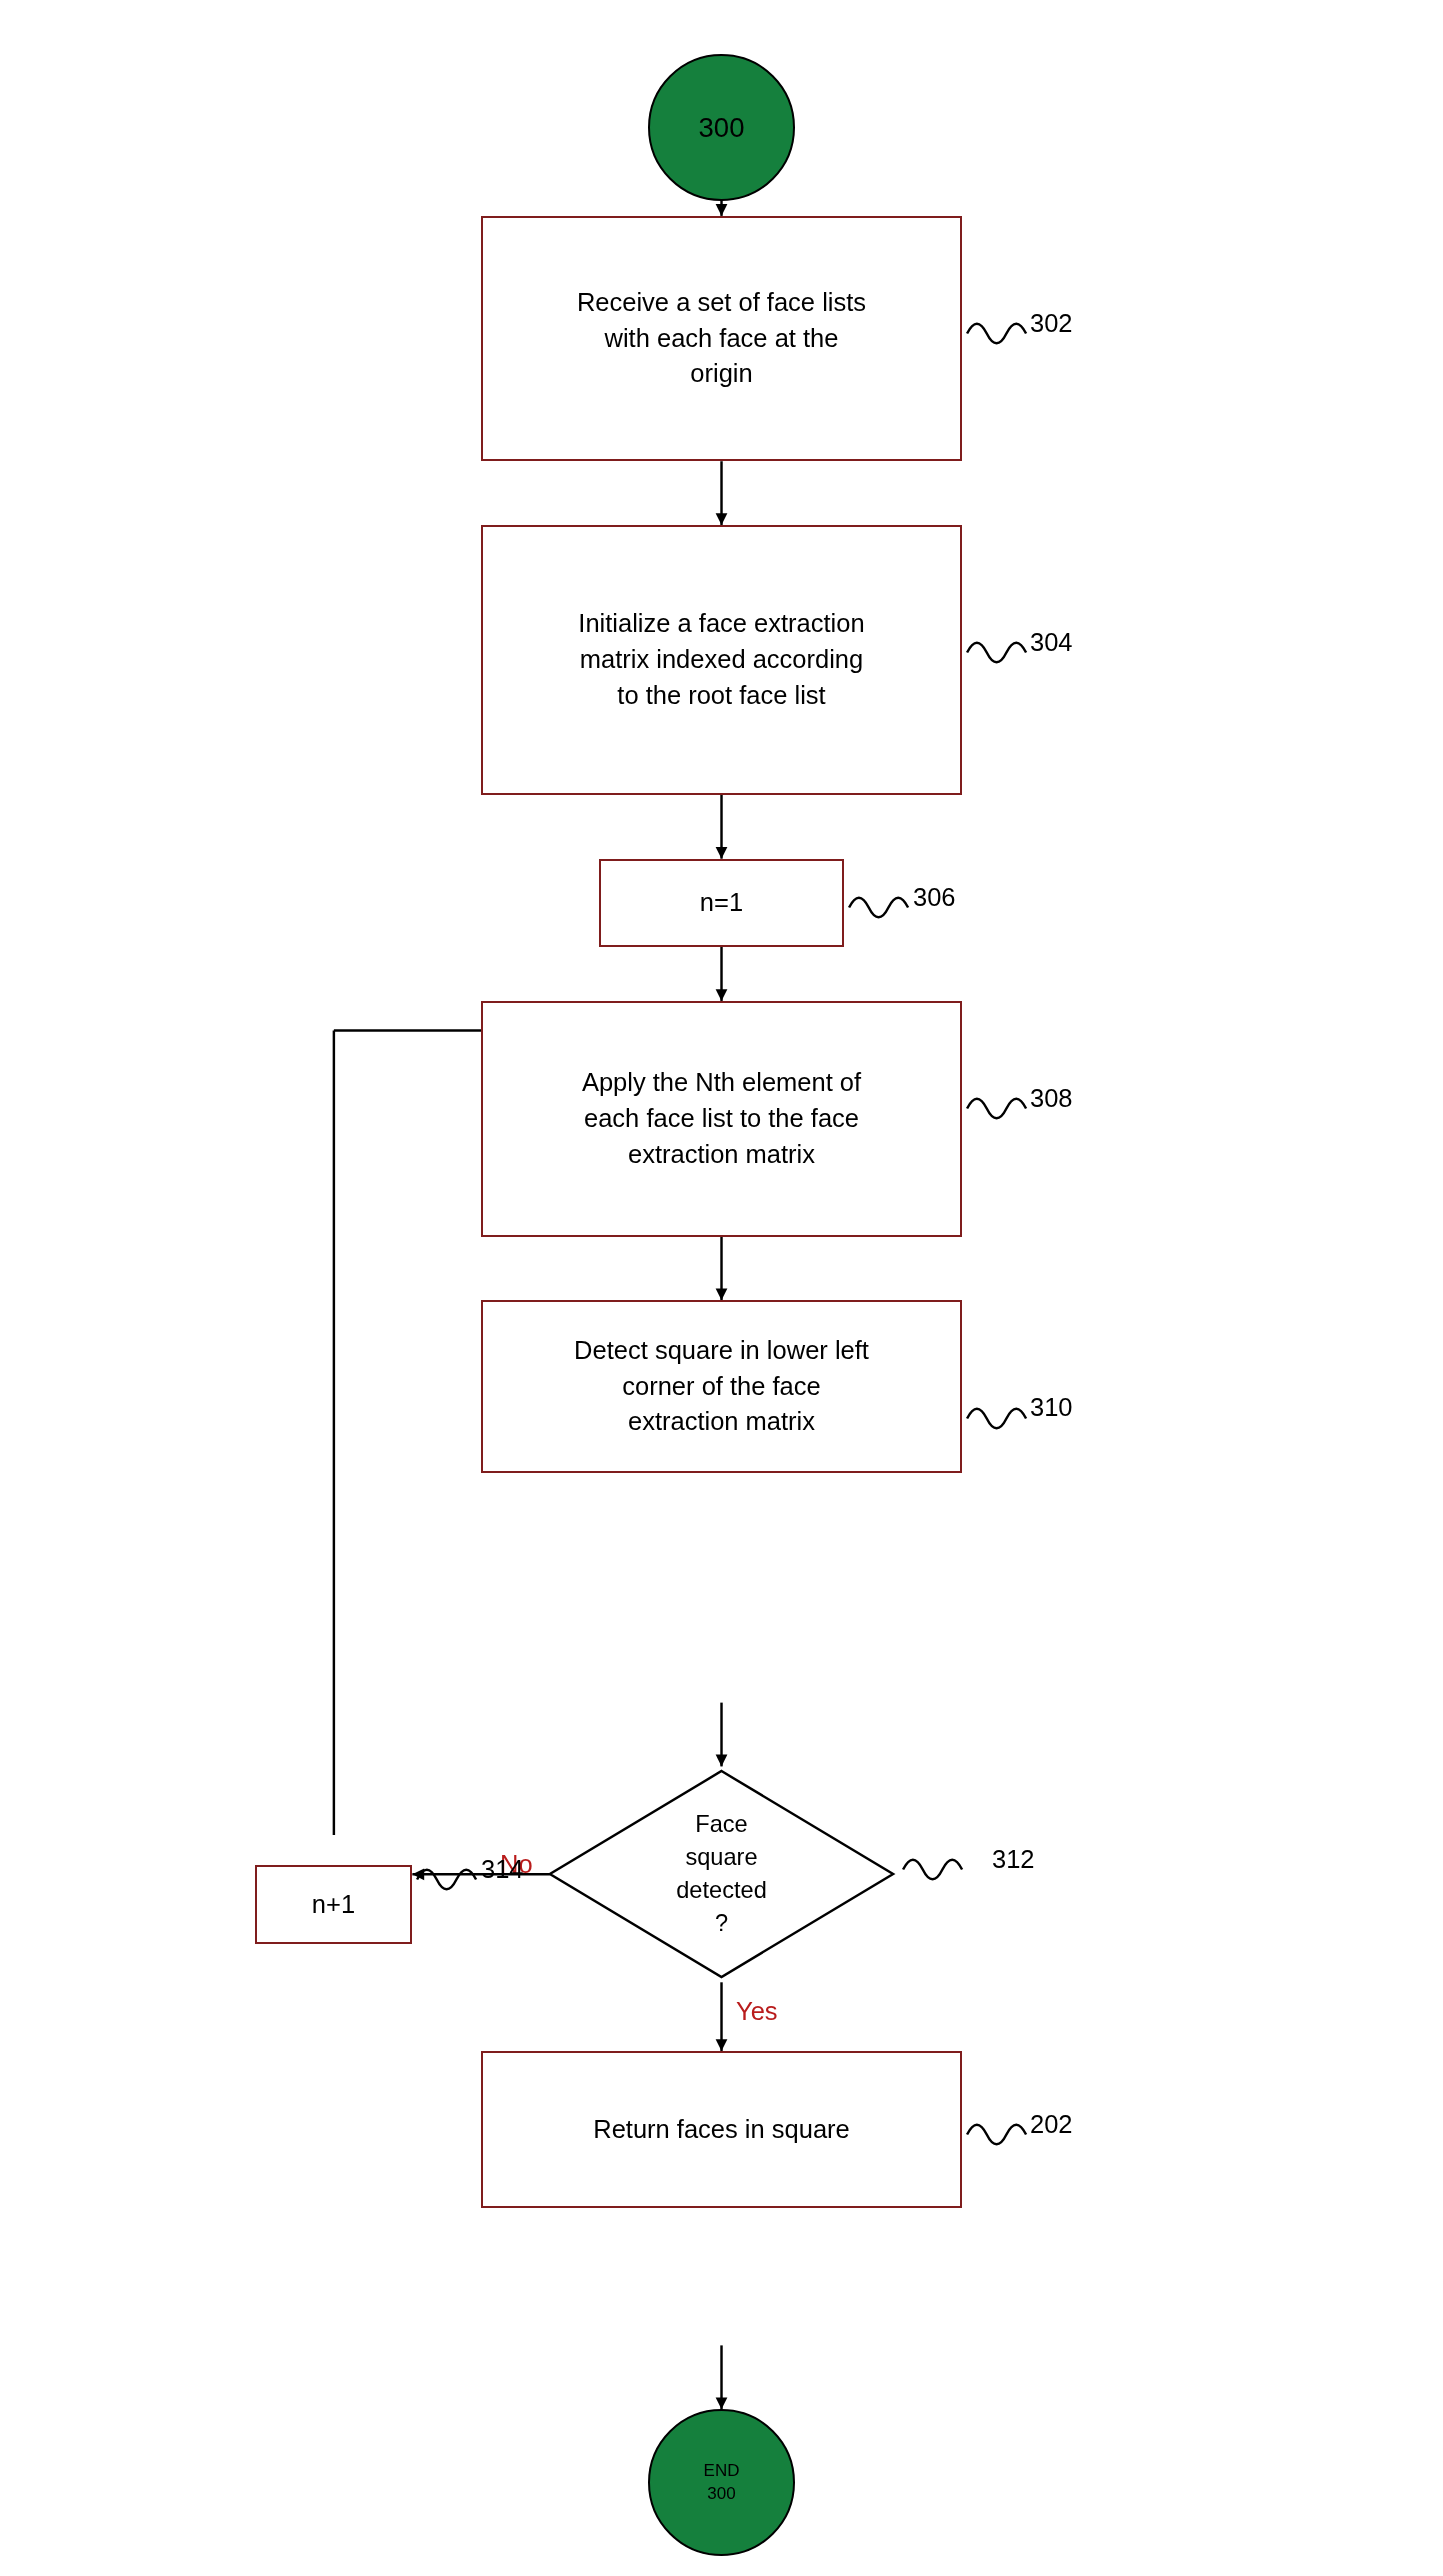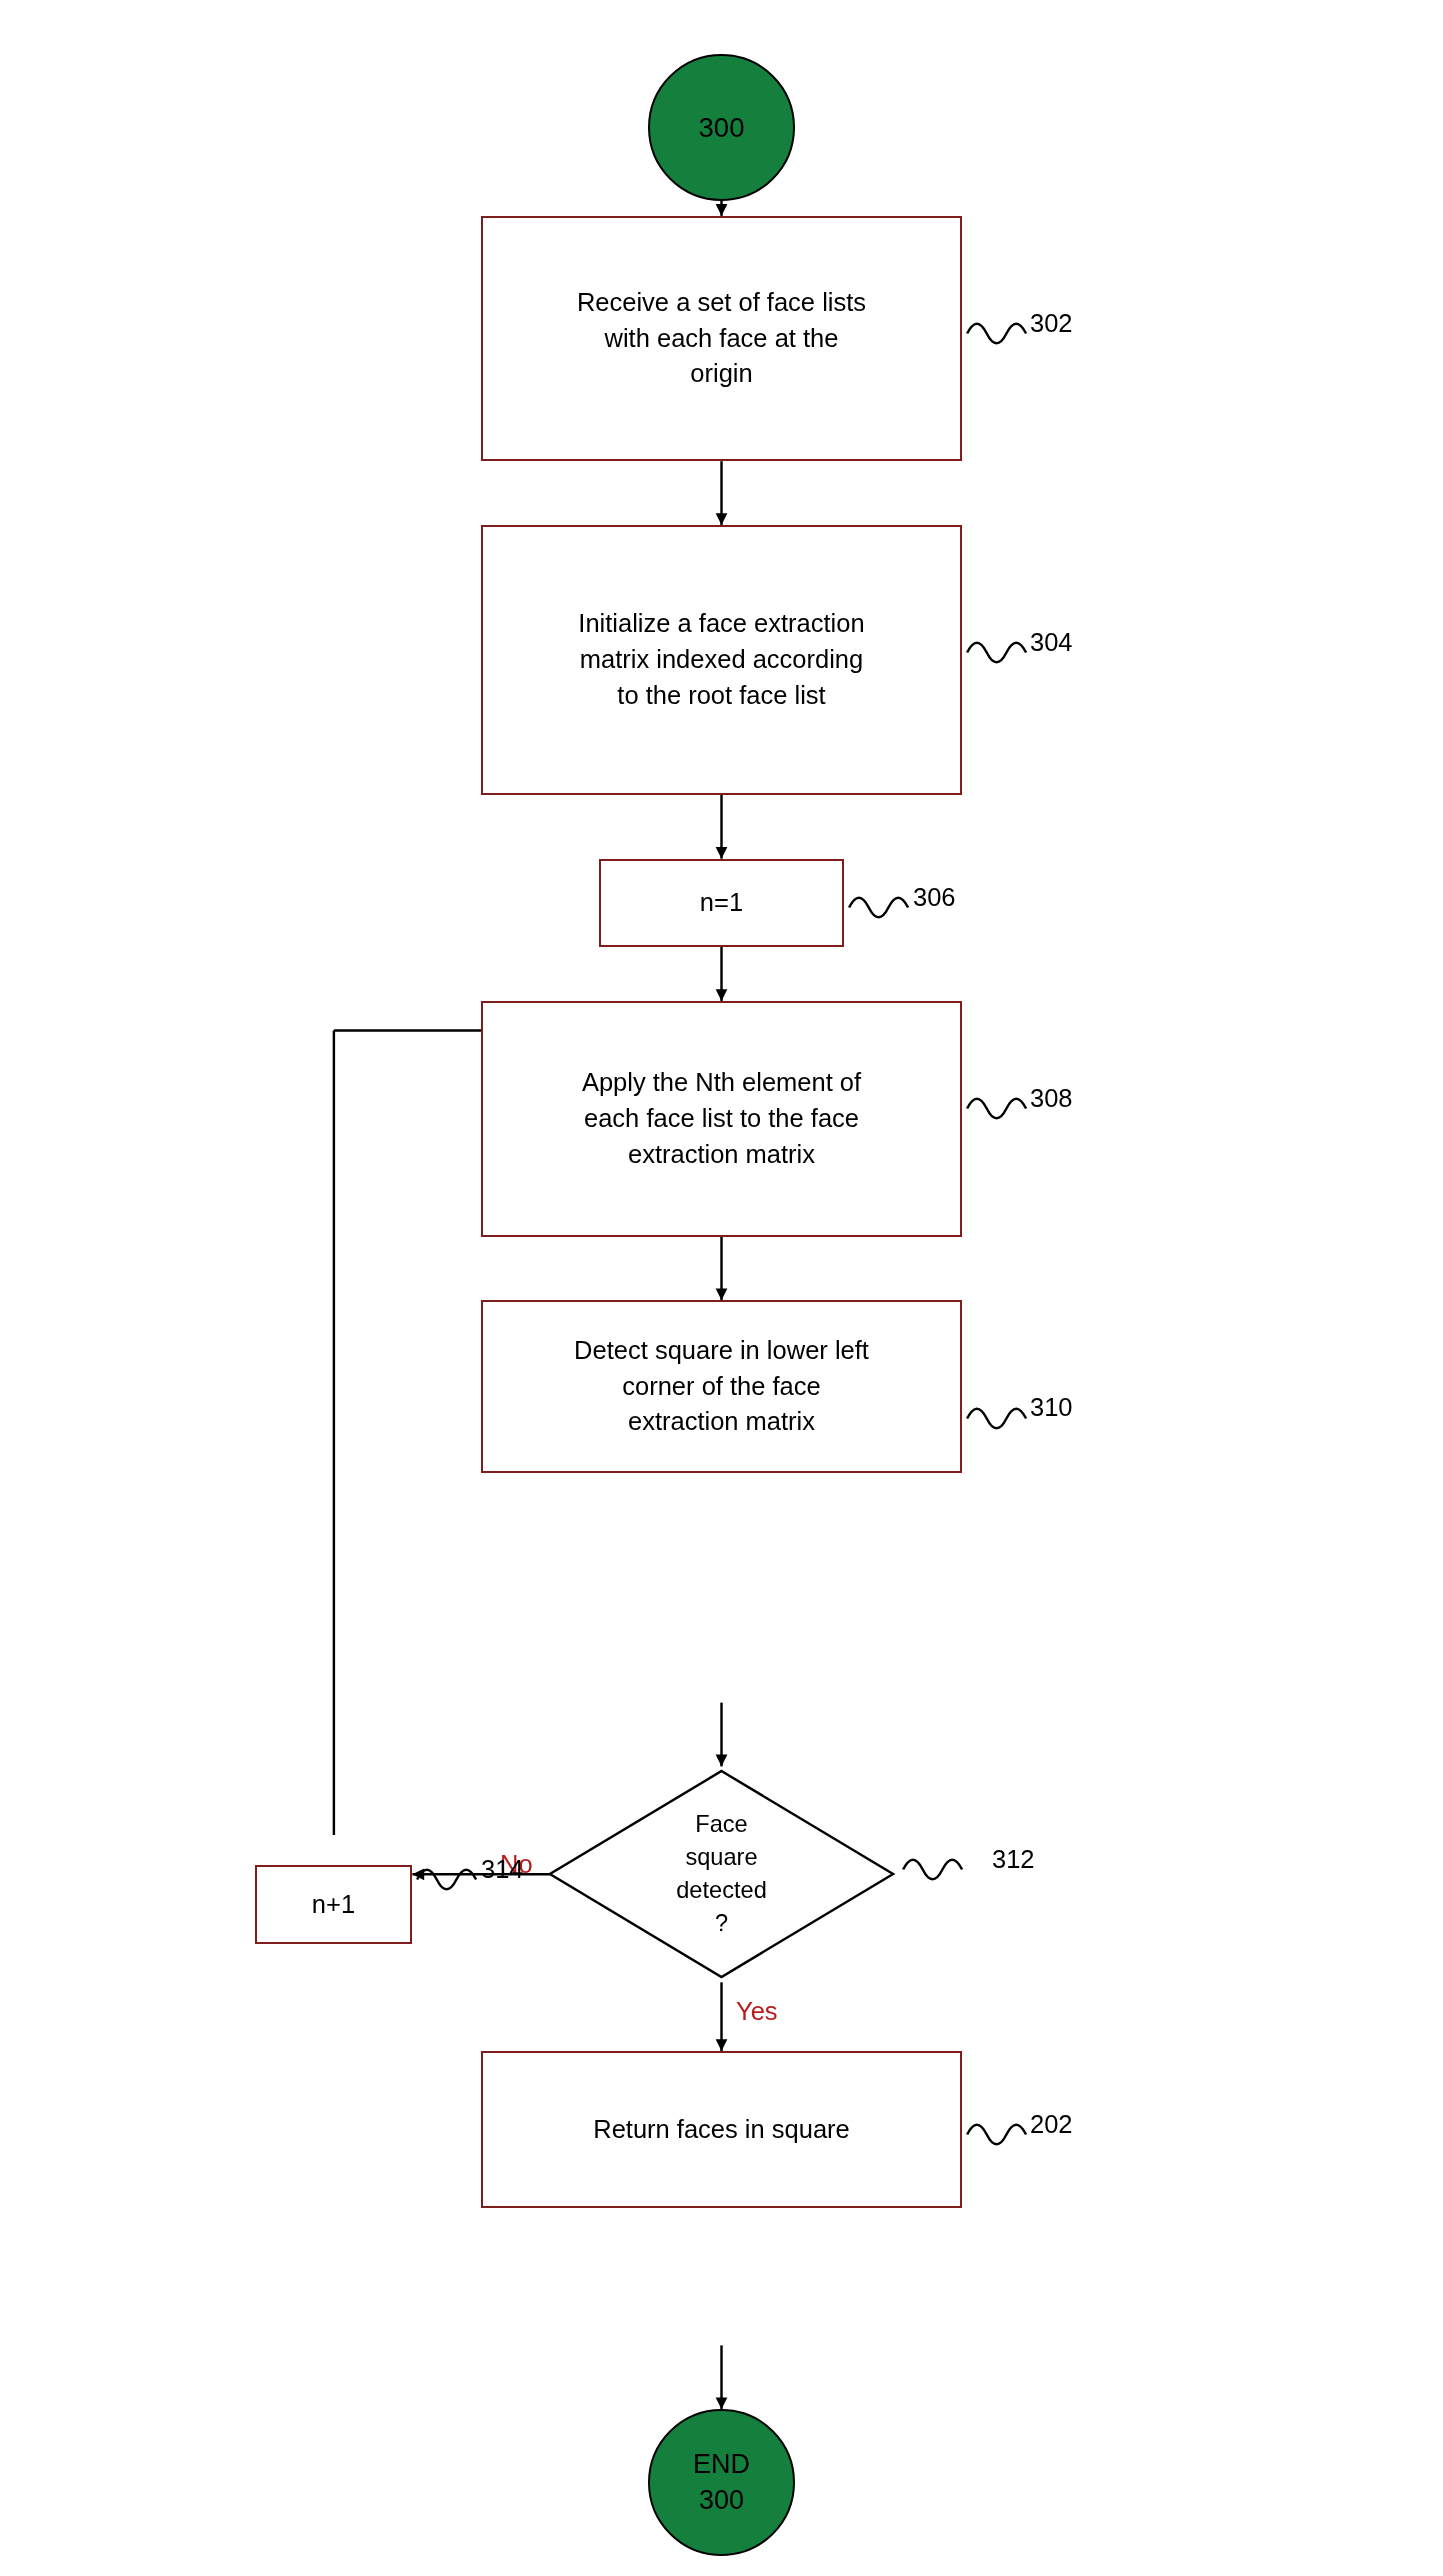--- a/index.html
+++ b/index.html
@@ -189,18 +189,18 @@
   <div class="wavy-label" style="left:481px;top:1855px;">314</div>
 
   <div class="node-rect" style="left:481px; top:2051px; width:481px; height:157px;">
     <span>Return faces in square</span>
   </div>
   <svg style="position:absolute;left:962px;top:2105px;width:79px;height:59px;" viewBox="0 0 80 60" width="79" height="59">
     <path d="M5,30 Q15,10 25,30 Q35,50 45,30 Q55,10 65,30" fill="none" stroke="#000" stroke-width="2.5"></path>
   </svg>
   <div class="wavy-label" style="left:1030px;top:2110px;">202</div>
 
-  <div class="node-circle" style="left:648px; top:2409px; width:147px; height:147px; font-size:27px; line-height:1.3;">
+  <div class="node-circle" style="left:648px; top:2409px; width:147px; height:147px; font-size:17px; line-height:1.3;">
     <span style="text-align:center;">END<br>300</span>
   </div>
 
 </div>
 
 
 </body></html>

